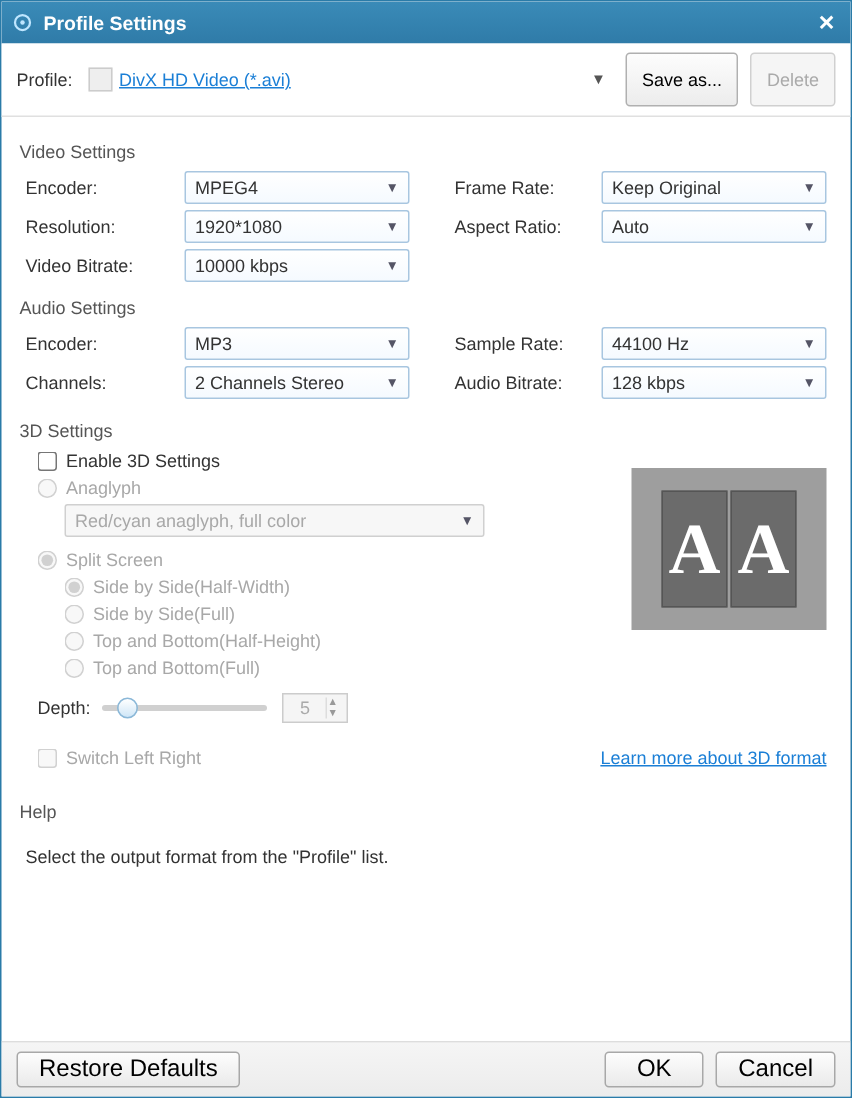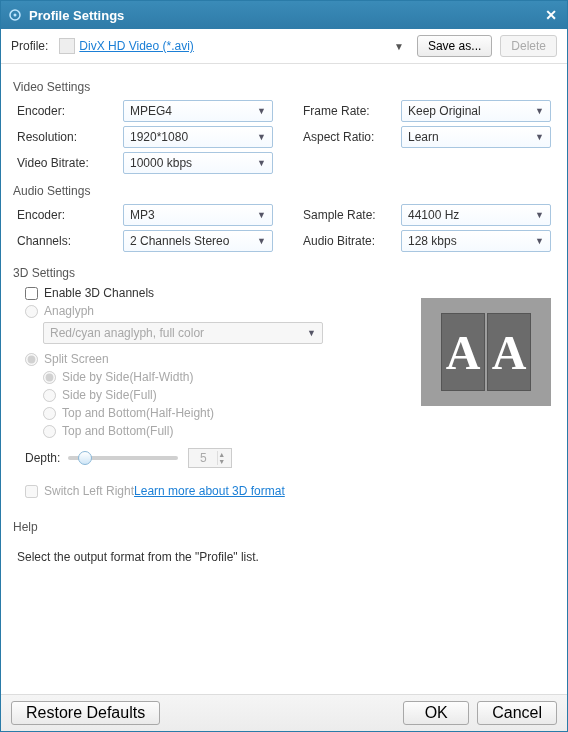--- a/index.html
+++ b/index.html
@@ -7,21 +7,21 @@
 .titlebar { background: linear-gradient(#3a8bb8,#2f7ba8); color: #fff; height: 28px; display: flex; align-items: center; padding: 0 6px; font-size: 13px; font-weight: bold; }
 .titlebar .icon { width: 16px; height: 16px; margin-right: 6px; display: inline-flex; align-items: center; justify-content: center; }
 .titlebar .title { flex: 1; }
 .titlebar .close { width: 20px; text-align: center; cursor: pointer; font-size: 14px; }
 .toolbar { display: flex; align-items: center; padding: 6px 10px; font-size: 12px; border-bottom: 1px solid #e0e0e0; background:#fff; }
 .toolbar .lbl { color: #333; margin-right: 6px; }
 .toolbar .profile-select { flex: 1; display: flex; align-items: center; background: #fff; border: 1px solid transparent; height: 22px; padding: 0 4px; }
 .toolbar .profile-select .picon { width: 16px; height: 16px; margin-right: 4px; background:#eee; display:inline-block; border:1px solid #ccc; }
 .toolbar .profile-select .ptext { color: #1b7fd6; flex: 1; text-decoration: underline; }
 .toolbar .profile-select .arrow { color: #555; font-size: 10px; }
-.toolbar .btn { height: 22px; border: 1px solid #b0b0b0; background: linear-gradient(#fdfdfd,#ececec); border-radius: 3px; font-size: 12px; padding: 0 10px; margin-left: 8px; cursor: pointer; }
+.toolbar .btn { height: 36px; border: 1px solid #b0b0b0; background: linear-gradient(#fdfdfd,#ececec); border-radius: 3px; font-size: 12px; padding: 0 10px; margin-left: 8px; cursor: pointer; }
 .toolbar .btn.disabled { color: #aaa; border-color:#d0d0d0; background:#f5f5f5; cursor:default; }
 .content { flex: 1; overflow-y: auto; padding: 6px 16px 8px 16px; font-size: 12px; color: #333; }
 .group-label { color: #555; margin: 10px 0 6px -4px; }
 .row { display: flex; align-items: center; margin: 4px 0; }
 .pair { display:flex; align-items:center; }
 .pair .plabel { width: 100px; text-align: left; margin-right: 6px; color: #333; }
 .pair.right .plabel { width: 92px; }
 .pair .select, .dsel { display: flex; align-items: center; justify-content: space-between; height: 22px; border: 1px solid #a8c6e0; background: linear-gradient(#fff,#f5faff); border-radius: 2px; padding: 0 6px; width: 150px; color:#333; }
 .pair .select .arrow, .dsel .arrow { color:#4a6; font-size:9px; color:#556; }
 .pair-gap { width: 30px; }
@@ -37,21 +37,21 @@
 .preview { position:absolute; right:0; top:32px; width:130px; height:108px; background:#9e9e9e; display:flex; align-items:center; justify-content:center; }
 .preview .panel { display:flex; gap:2px; }
 .preview .letter { width:44px; height:78px; background:#6b6b6b; color:#fff; font-size:48px; font-weight:bold; display:flex; align-items:center; justify-content:center; font-family: Georgia, serif; border:1px solid #555; }
 .depth-row { display:flex; align-items:center; margin-top:10px; }
 .depth-row .dlabel { margin-right:8px; }
 .slider { width:110px; height:4px; background:#d0d0d0; border-radius:2px; position:relative; margin-right:10px; }
 .slider .thumb { position:absolute; left:10px; top:-5px; width:14px; height:14px; border-radius:50%; background:linear-gradient(#fff,#cfe6f7); border:1px solid #8bb8d8; }
 .spin { display:flex; align-items:center; border:1px solid #ccc; height:20px; background:#f5f5f5; color:#aaa; }
 .spin .num { width:28px; text-align:center; }
 .spin .arrows { width:14px; display:flex; flex-direction:column; font-size:7px; line-height:7px; color:#999; border-left:1px solid #ddd; }
-.switch-row { display:flex; align-items:center; margin-top:12px; }
+.switch-row { display:flex; align-items:center; justify-content:space-between; margin-top:12px; }
 .link { color:#1b7fd6; text-decoration:underline; cursor:pointer; }
 .help { margin-top:18px; }
 .help .hlabel { color:#555; margin-bottom:16px; margin-left:-4px; }
 .footer { border-top:1px solid #ddd; background:linear-gradient(#f5f5f5,#ececec); padding:6px 10px; display:flex; align-items:center; }
 .footer .btn { height:24px; border:1px solid #a8a8a8; background:linear-gradient(#fdfdfd,#eaeaea); border-radius:3px; font-size:16px; padding:0 14px; cursor:pointer; }
 .footer .spacer { flex:1; }
 .footer .btn + .btn { margin-left:8px; }
 </style>
 </head>
 <body>
@@ -103,21 +103,21 @@
       <div class="plabel">Resolution:</div>
       <div class="select">
           <span>1920*1080</span>
           <span class="arrow">▼</span>
         </div>
     </div>
     <div class="pair-gap"></div>
     <div class="pair right">
       <div class="plabel">Aspect Ratio:</div>
       <div class="select">
-          <span>Learn</span>
+          <span>Auto</span>
           <span class="arrow">▼</span>
         </div>
     </div>
   </div>
   <div class="row">
     <div class="pair">
       <div class="plabel">Video Bitrate:</div>
       <div class="select">
           <span>10000 kbps</span>
           <span class="arrow">▼</span>
@@ -159,21 +159,21 @@
           <span class="arrow">▼</span>
         </div>
     </div>
   </div>
 
   <div class="threeD">
     <div class="group-label">3D Settings</div>
     <div class="inner">
       <div class="chk">
         <input type="checkbox" style="">
-        <span>Enable 3D Channels</span>
+        <span>Enable 3D Settings</span>
       </div>
       <div class="radio-item disabled-text">
         <input type="radio" disabled="" style="">
         <span>Anaglyph</span>
       </div>
       <div class="dsel">
         <span>Red/cyan anaglyph, full color</span>
           <span class="arrow">▼</span>
       </div>
       <div class="radio-item disabled-text">

